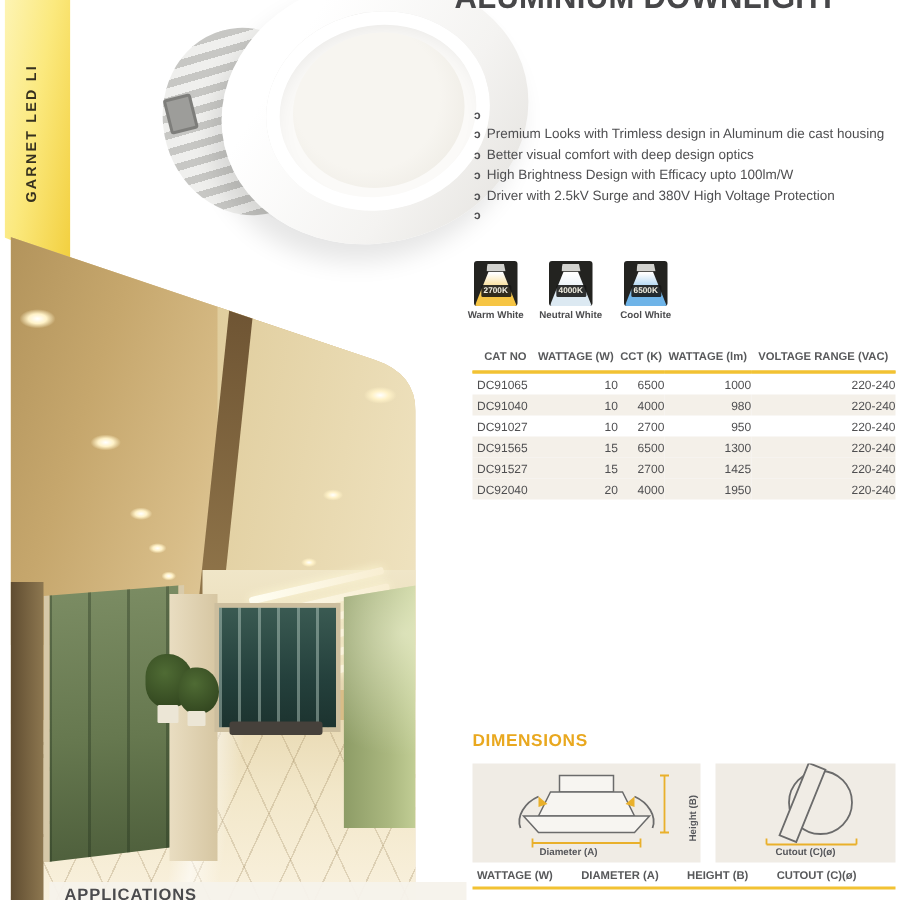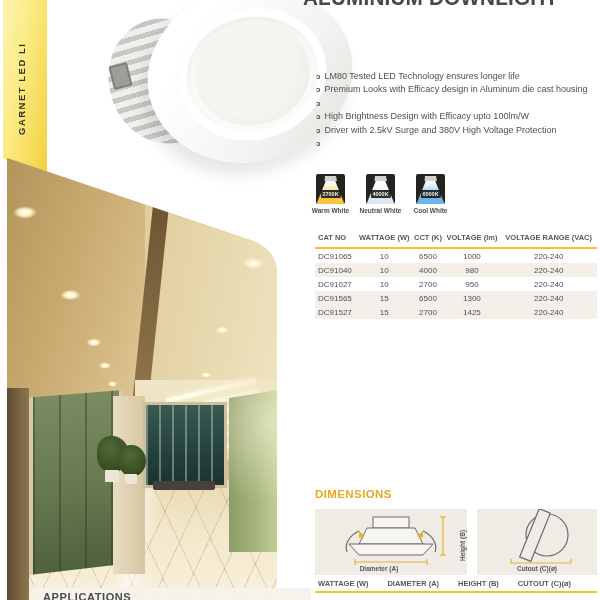--- a/index.html
+++ b/index.html
@@ -104,22 +104,22 @@
         background:linear-gradient(180deg,#ffffff 5%,var(--beam) 75%);
         clip-path:polygon(33% 0,67% 0,100% 100%,0 100%);}
   .cct-k{position:absolute;bottom:6px;left:50%;transform:translateX(-50%);
         background:rgba(22,22,20,.88);color:#f2efe2;font-size:5.5px;font-weight:700;
         padding:1px 2px;border-radius:1px;white-space:nowrap;}
   .cct-label{margin-top:3px;font-size:6.5px;font-weight:700;color:#4c4c4e;white-space:nowrap;}
   
   #spec-table{position:absolute;left:315px;top:233px;width:282px;border-collapse:collapse;}
   #spec-table th{font-size:7.5px;font-weight:700;color:#58595b;text-align:center;
         padding:0 0 5px 0;border-bottom:2px solid #F2C233;white-space:nowrap;}
-  #spec-table th:first-child{text-align:left;padding-left:3px;}
-  #spec-table td{font-size:8px;color:#4f4f51;text-align:center;height:14px;padding:0;}
+  #spec-table th:first-child{text-align:center;padding-left:3px;}
+  #spec-table td{font-size:8px;color:#4f4f51;text-align:right;height:14px;padding:0;}
   #spec-table td.cat{text-align:left;padding-left:3px;}
   #spec-table tr.alt{background:#f4f0e9;}
   
   #dim-heading{position:absolute;left:315px;top:488px;font-size:11.5px;font-weight:700;
         color:#E9A81F;letter-spacing:.4px;}
   .dim-box{position:absolute;top:509px;height:66px;background:#f0ece5;}
   #dim-box1{left:315px;width:152px;}
   #dim-box2{left:477px;width:120px;}
   .dim-box svg{position:absolute;left:0;top:0;}
   .dim-label{position:absolute;font-size:6.5px;color:#55565a;font-weight:700;white-space:nowrap;}
@@ -185,28 +185,28 @@
   <div id="apps-box">
     <span id="apps-label">APPLICATIONS</span>
   </div>
 
   <div id="title">ALUMINIUM DOWNLIGHT</div>
 
 
   <ul id="features">
       <li>
         <span class="fmark">ɔ</span>
-        <span>LM80 Tested LED Technology ensures longer life</span>
-      </li>
-      <li>
-        <span class="fmark">ɔ</span>
-        <span>Premium Looks with Efficacy design in Aluminum die cast housing</span>
-      </li>
-      <li>
-        <span class="fmark">ɔ</span>
+      </li>
+      <li>
+        <span class="fmark">ɔ</span>
+        <span>Premium Looks with Trimless design in Aluminum die cast housing</span>
+      </li>
+      <li>
+        <span class="fmark">ɔ</span>
+        <span>Better visual comfort with deep design optics</span>
       </li>
       <li>
         <span class="fmark">ɔ</span>
         <span>High Brightness Design with Efficacy upto 100lm/W</span>
       </li>
       <li>
         <span class="fmark">ɔ</span>
         <span>Driver with 2.5kV Surge and 380V High Voltage Protection</span>
       </li>
       <li>
@@ -240,21 +240,21 @@
       <div class="cct-label">Cool White</div>
     </div>
   </div>
 
   <table id="spec-table">
     <thead>
       <tr>
         <th>CAT NO</th>
         <th>WATTAGE (W)</th>
         <th>CCT (K)</th>
-        <th>VOLTAGE (lm)</th>
+        <th>WATTAGE (lm)</th>
         <th>VOLTAGE RANGE (VAC)</th>
       </tr>
     </thead>
     <tbody>
         <tr>
           <td class="cat">DC91065</td>
           <td>10</td>
           <td>6500</td>
           <td>1000</td>
           <td>220-240</td>
@@ -278,20 +278,27 @@
           <td>15</td>
           <td>6500</td>
           <td>1300</td>
           <td>220-240</td>
         </tr>
         <tr class="alt">
           <td class="cat">DC91527</td>
           <td>15</td>
           <td>2700</td>
           <td>1425</td>
+          <td>220-240</td>
+        </tr>
+        <tr class="alt">
+          <td class="cat">DC92040</td>
+          <td>20</td>
+          <td>4000</td>
+          <td>1950</td>
           <td>220-240</td>
         </tr>
       </tbody>
   </table>
 
   <div id="dim-heading">DIMENSIONS</div>
 
   <div id="dim-box1" class="dim-box">
     <svg width="152" height="66" viewBox="0 0 152 66">
       <rect x="58" y="8" width="36" height="11" fill="#f7f5f1" stroke="#6b6b6b" stroke-width="1"></rect>

